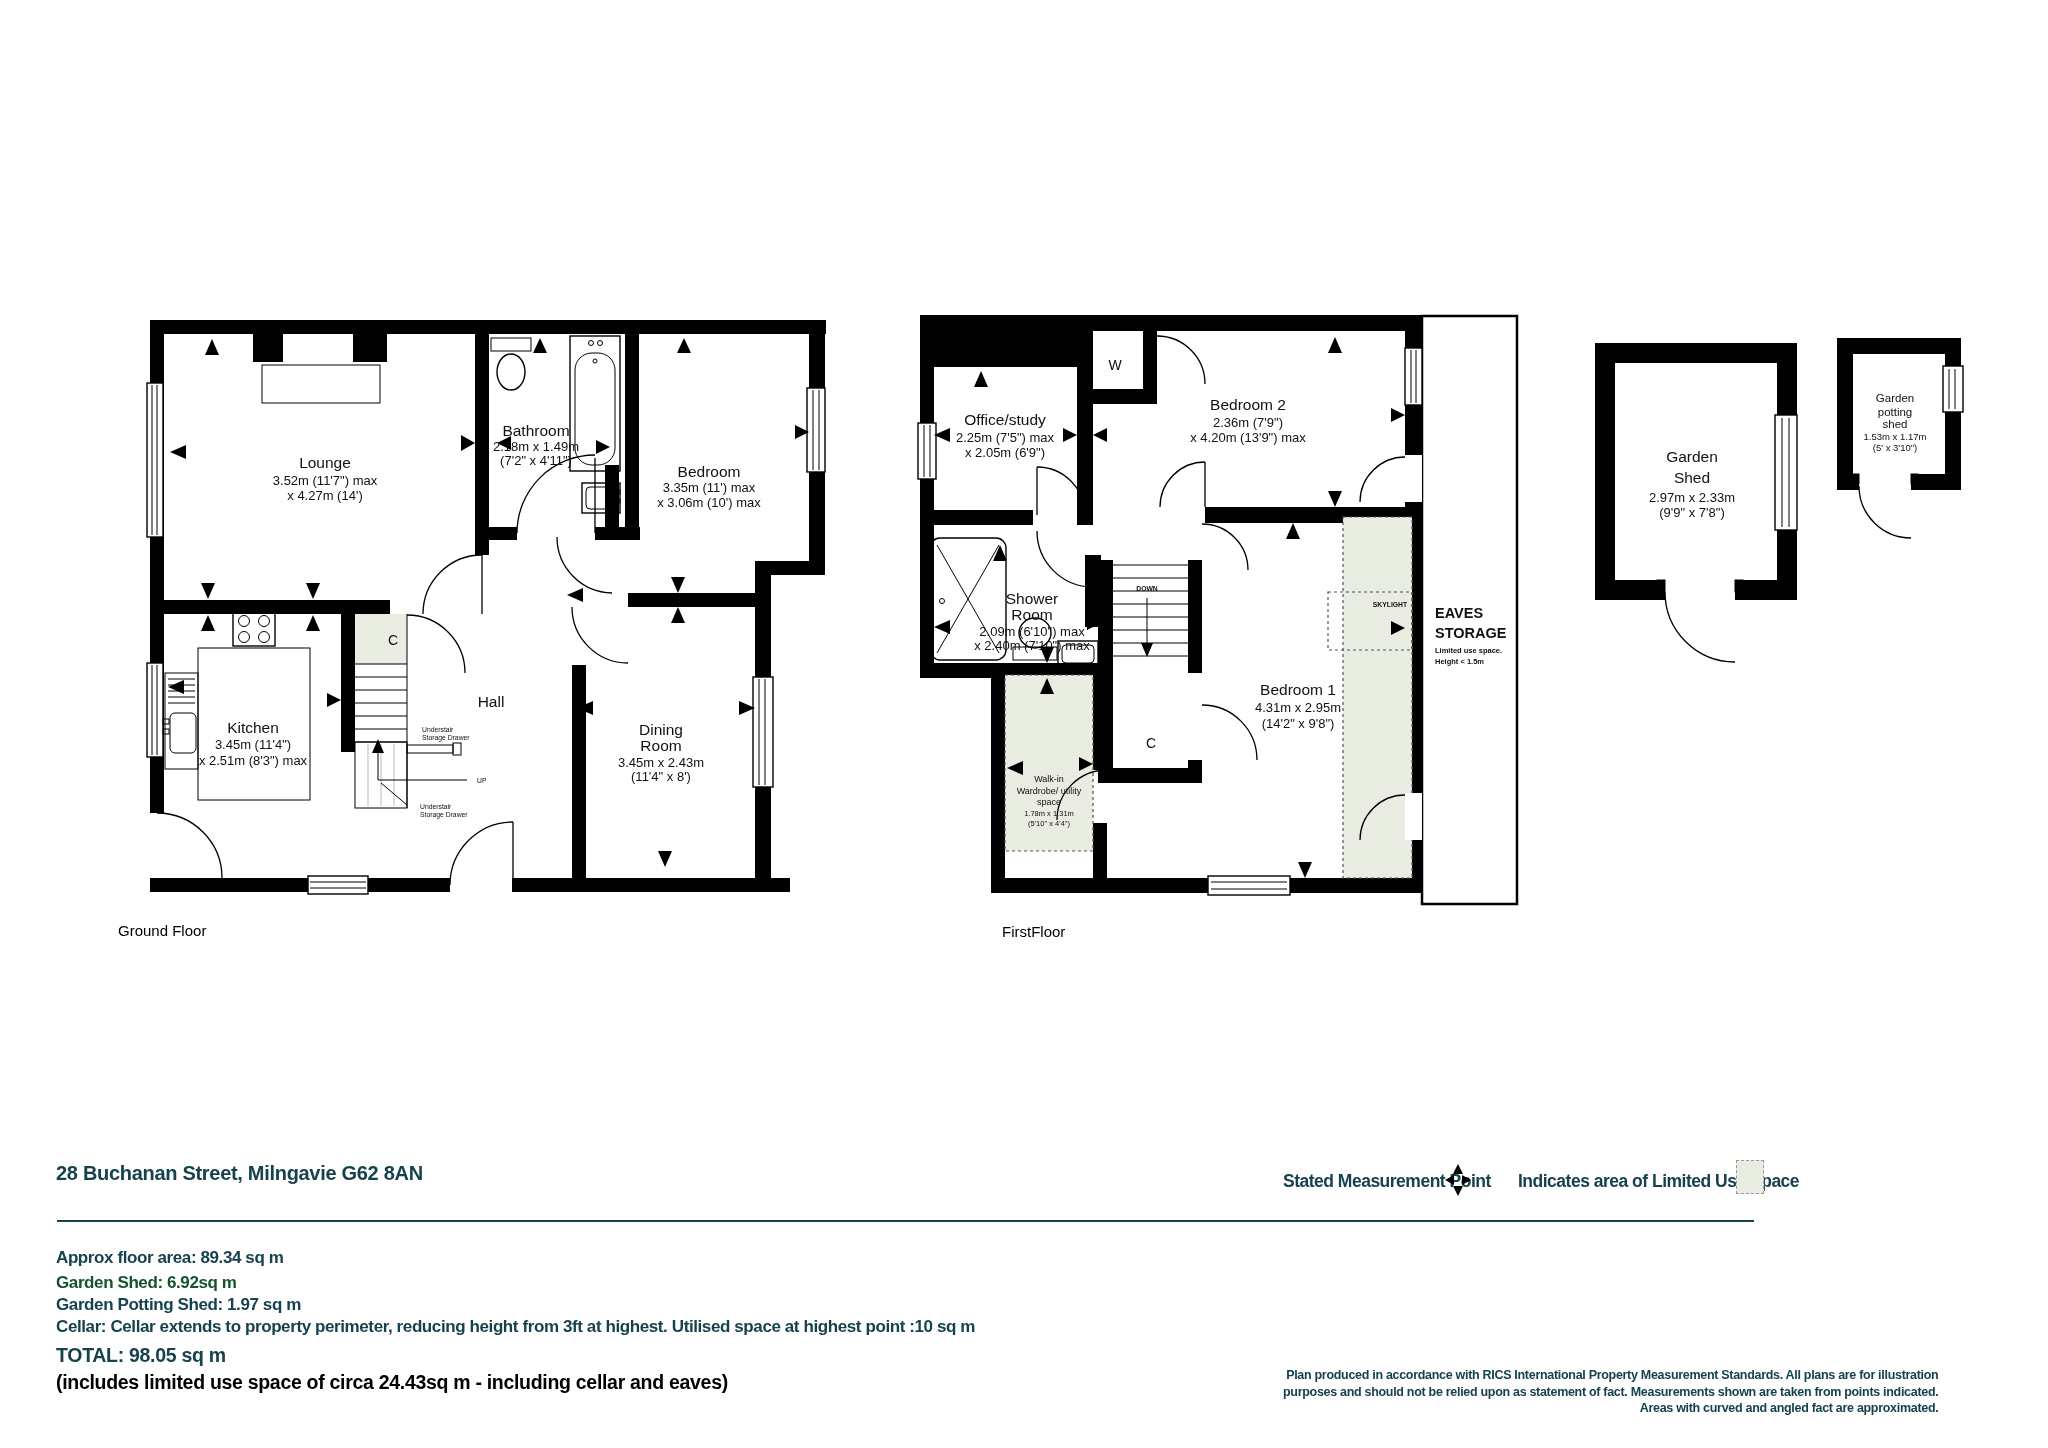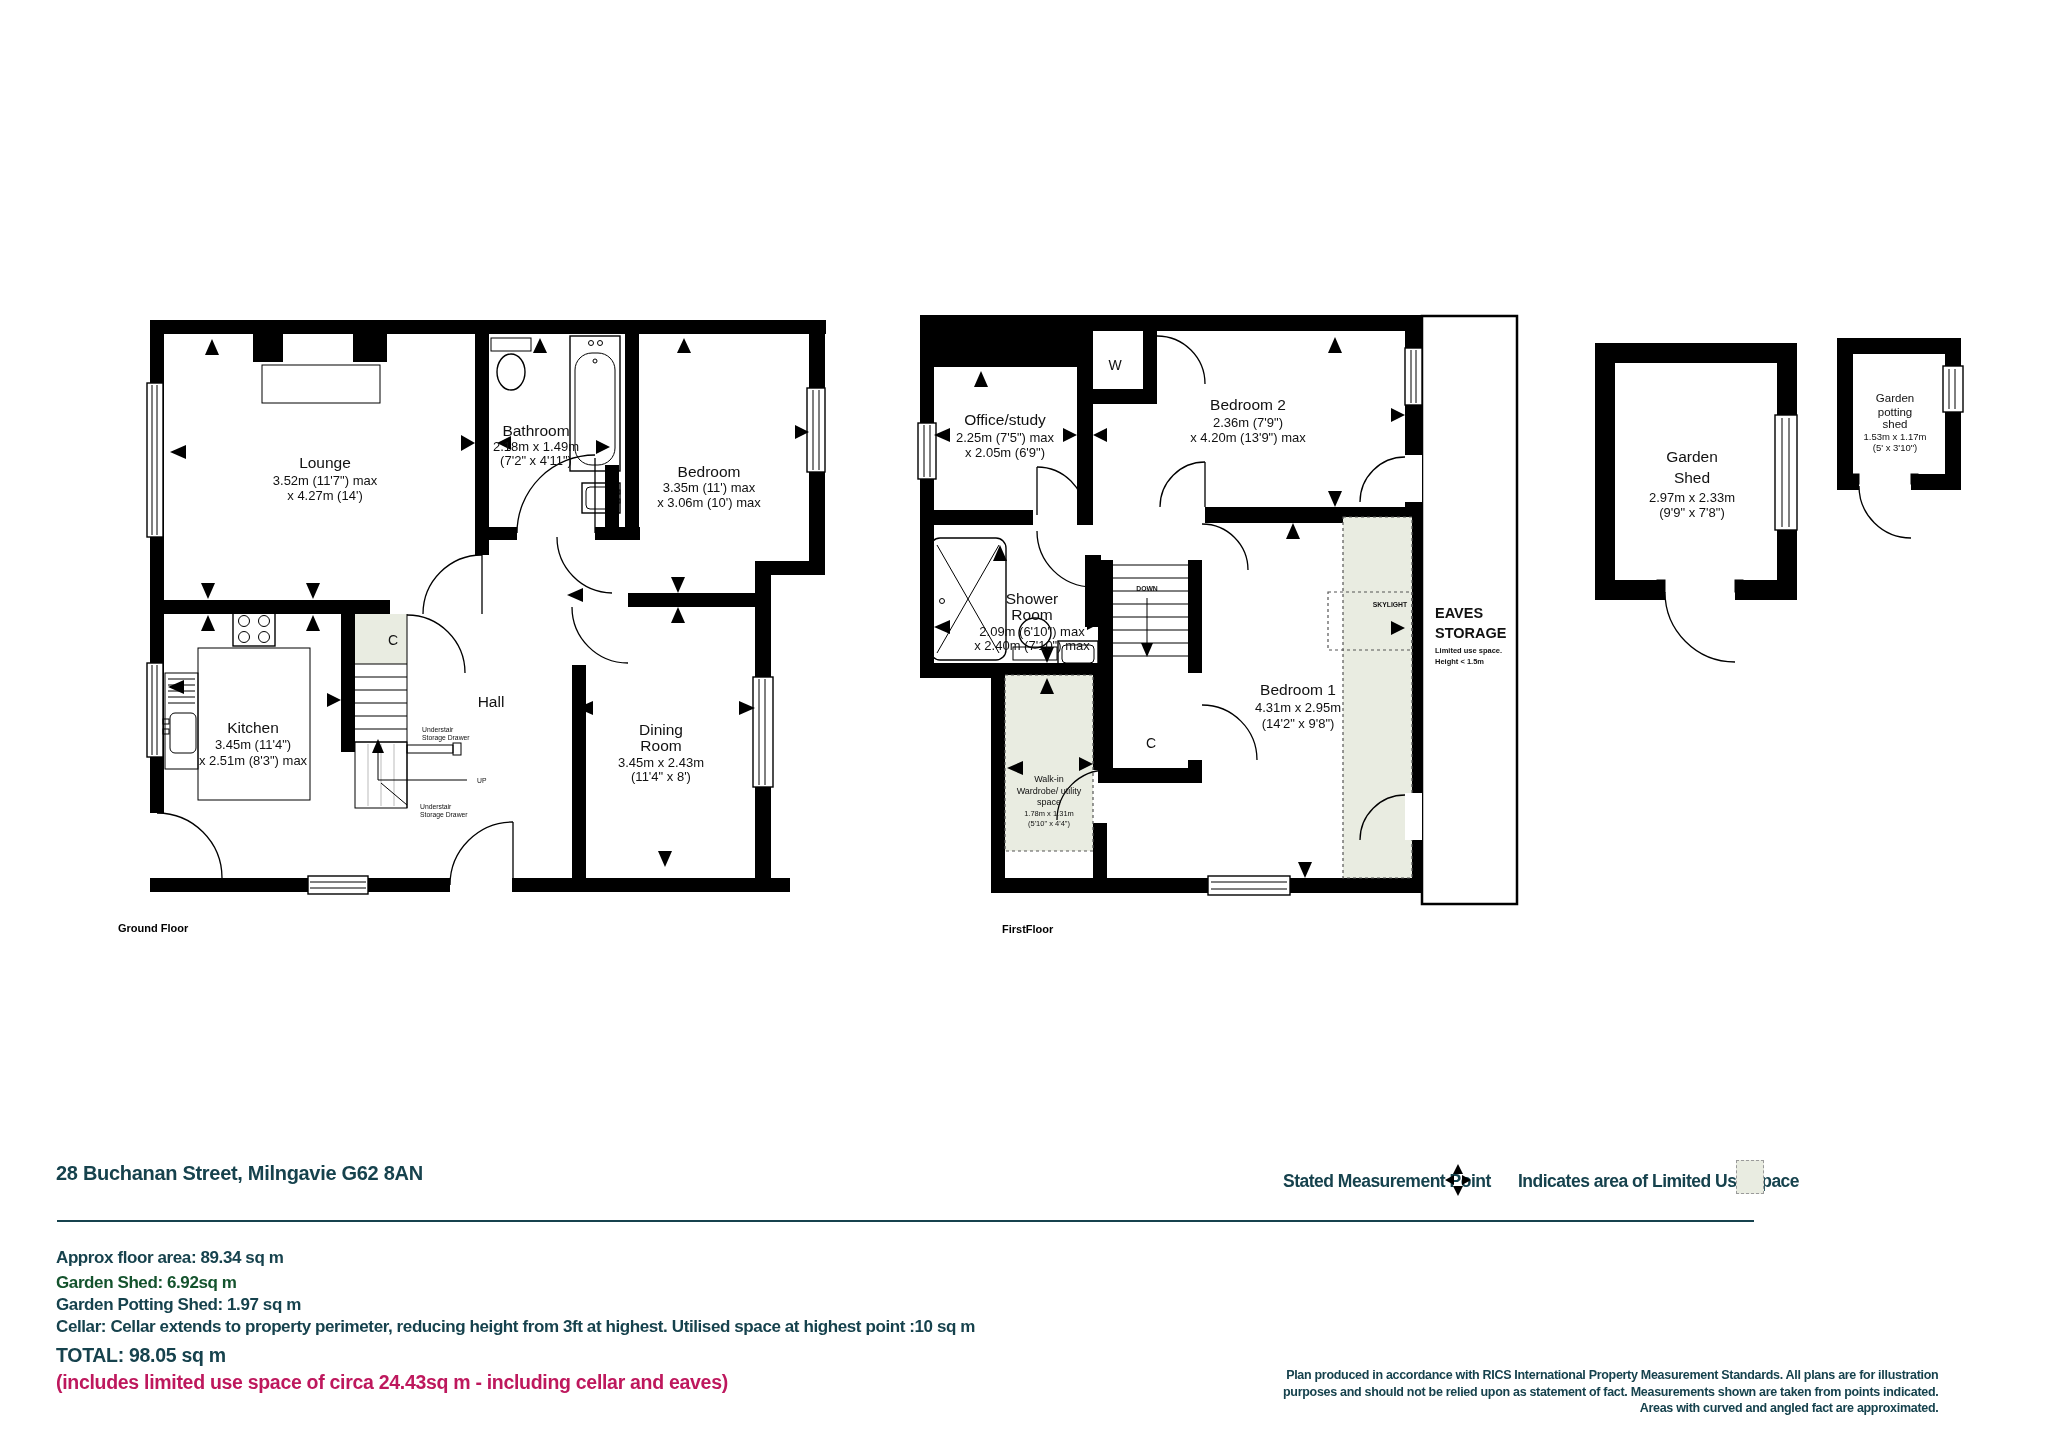--- a/index.html
+++ b/index.html
@@ -13,21 +13,21 @@
   .mid{font-size:14px;}
   .wall{fill:#000;}
   .fix{fill:none;stroke:#000;stroke-width:1.4;}
   .fixthin{fill:none;stroke:#000;stroke-width:1;}
   .door{fill:none;stroke:#000;stroke-width:1.3;}
   .win{fill:#fff;stroke:#000;stroke-width:1.4;}
   .winline{stroke:#000;stroke-width:1;}
   .arr{fill:#000;}
   .lus{stroke:#555;stroke-width:1.2;stroke-dasharray:3 3;}
   .abs{position:absolute;white-space:nowrap;}
-  .planlabel{font-size:11px;font-weight:bold;color:#000;}
+  .planlabel{font-size:15px;font-weight:normal;color:#000;}
   .teal{font-weight:bold;text-align:right;}
   #address{font-size:20px;letter-spacing:-0.3px;}
   .legendtext{font-size:17.5px;letter-spacing:-0.5px;}
   .sumline{font-size:17px;letter-spacing:-0.4px;}
   .sumtotal{font-size:19.5px;letter-spacing:-0.3px;}
   #divider{position:absolute;height:2px;}
   .disc{font-size:12.5px;letter-spacing:-0.3px;line-height:16.5px;}
 </style>
 </head>
 <body>
@@ -425,21 +425,21 @@
   <div class="abs teal legendtext" style="left: 1518px; top: 1171px; color: rgb(22, 66, 77);">Indicates area of  Limited Use Space</div>
   <div class="abs" style="left:1736px;top:1160px;width:26px;height:32px;background:#e9ece1;border:1.5px dashed #9a9a9a"></div>
 
   <div id="divider" style="left: 57px; top: 1220px; width: 1697px; background: rgb(22, 66, 77);"></div>
 
   <div class="abs teal sumline" style="left: 56px; top: 1248px; color: rgb(22, 66, 77);">Approx floor area: 89.34 sq m</div>
   <div class="abs teal sumline" style="left: 56px; top: 1273px; color: #14532d;">Garden Shed: 6.92sq m</div>
   <div class="abs teal sumline" style="left: 56px; top: 1295px; color: rgb(22, 66, 77);">Garden Potting Shed: 1.97 sq m</div>
   <div class="abs teal sumline" style="left: 56px; top: 1317px; color: rgb(22, 66, 77);">Cellar: Cellar extends to property perimeter, reducing height from 3ft at highest.  Utilised space at highest point :10 sq m</div>
   <div class="abs teal sumtotal" style="left: 56px; top: 1344px; color: rgb(22, 66, 77);">TOTAL: 98.05 sq m</div>
-  <div class="abs teal sumtotal" style="left: 56px; top: 1371px; color: #be185d;">(includes limited use space of circa 24.43sq m - including cellar and eaves)</div>
+  <div class="abs teal sumtotal" style="left: 56px; top: 1371px; color: #000000;">(includes limited use space of circa 24.43sq m - including cellar and eaves)</div>
 
   <div class="abs teal disc" style="left: 1283px; top: 1367px; color: rgb(22, 66, 77);">
     <div>Plan produced  in accordance with RICS International Property  Measurement Standards.  All plans are for illustration</div>
     <div>purposes and should not be relied upon as statement of fact.  Measurements shown are taken from points indicated.</div>
     <div>Areas with curved and angled fact are approximated.</div>
   </div>
 
 </div>
 
 </body></html>

